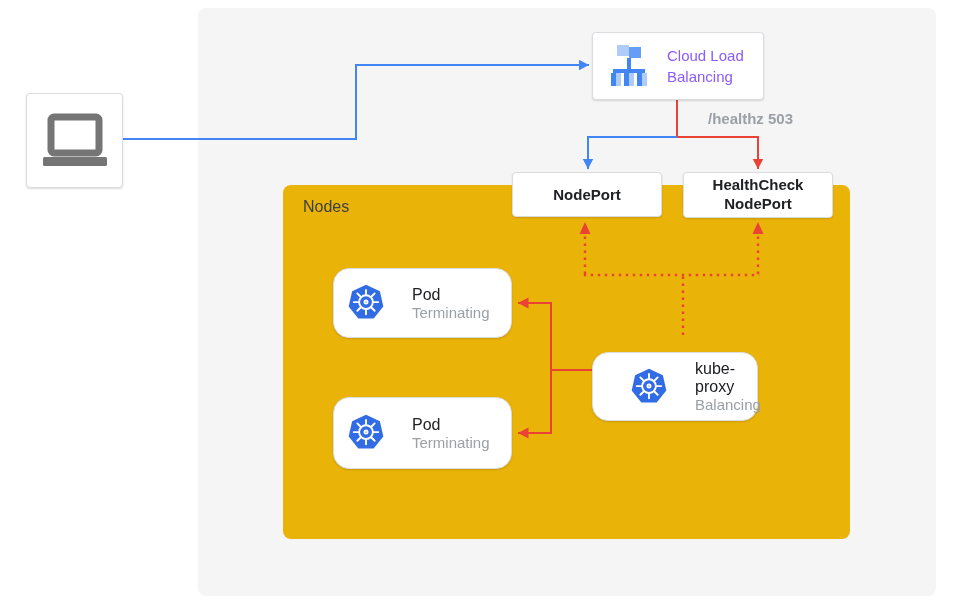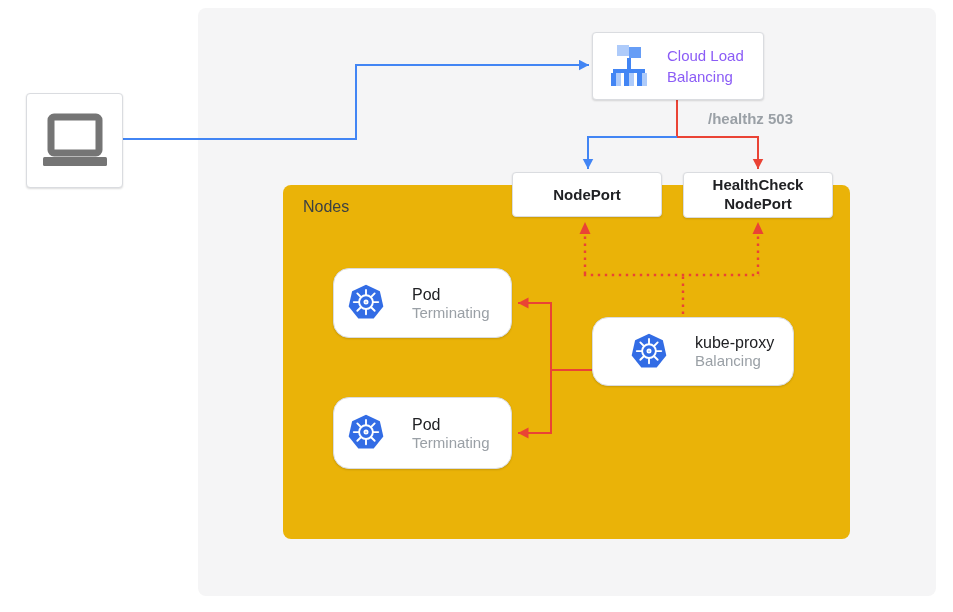--- a/index.html
+++ b/index.html
@@ -34,21 +34,21 @@
   }
   .port-card{justify-content:center;text-align:center;font-size:15px;font-weight:700;color:#202124;}
   .nodeport-card{left:512px;top:172px;width:150px;height:45px;}
   .healthcheck-card{left:683px;top:172px;width:150px;height:46px;line-height:1.25;padding:2px 14px;}
   .node-card{padding-left:12px;border-radius:16px;}
   .node-card .txt{margin-left:26px;}
   .node-card .txt .title{font-size:16px;color:#202124;}
   .node-card .txt .sub{font-size:15px;color:#9AA0A6;}
   .pod1-card{left:333px;top:268px;width:179px;height:70px;}
   .pod2-card{left:333px;top:397px;width:179px;height:72px;}
-  .kubeproxy-card{left:592px;top:317px;width:202px;height:69px;padding-left:36px;}
+  .kubeproxy-card{left:592px;top:352px;width:166px;height:69px;padding-left:36px;}
   .icon-wrap{display:flex;align-items:center;justify-content:center;}
   .hidden-defs{position:absolute;width:0;height:0;overflow:hidden;}
 </style>
 </head>
 <body>
 
 <svg class="hidden-defs" aria-hidden="true">
   <symbol id="k8s-icon" viewBox="0 0 36 36">
     <polygon points="18,1.5 30.5,7.5 33.6,21.1 24.9,31.9 11.1,31.9 2.4,21.1 5.5,7.5" fill="#326CE5"></polygon>
     <g stroke="#ffffff" stroke-width="1.7" fill="none" stroke-linecap="round">

